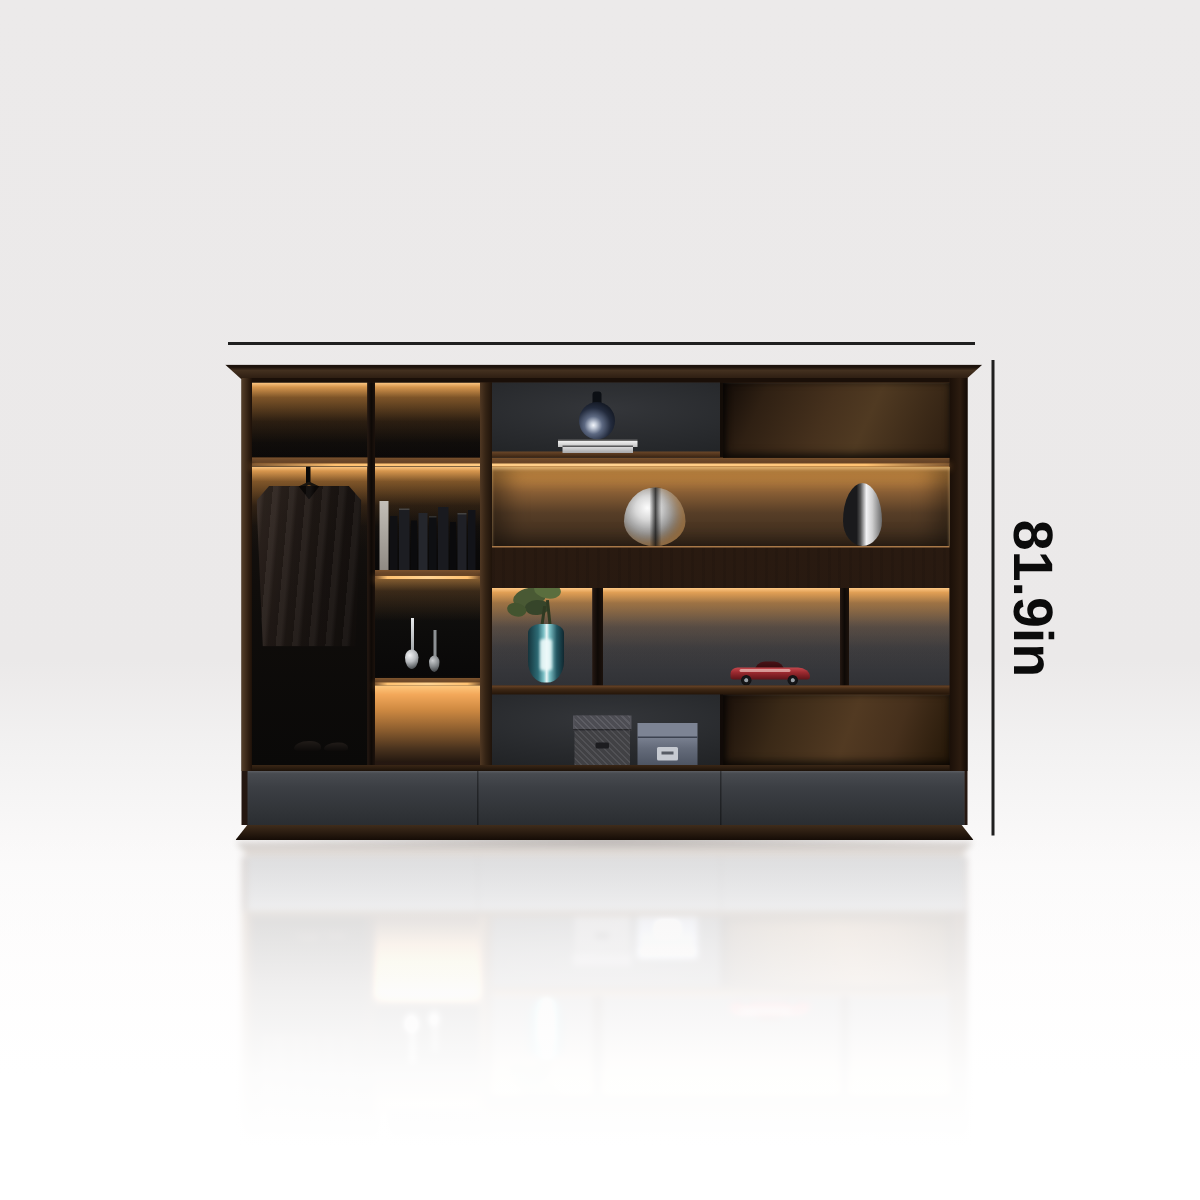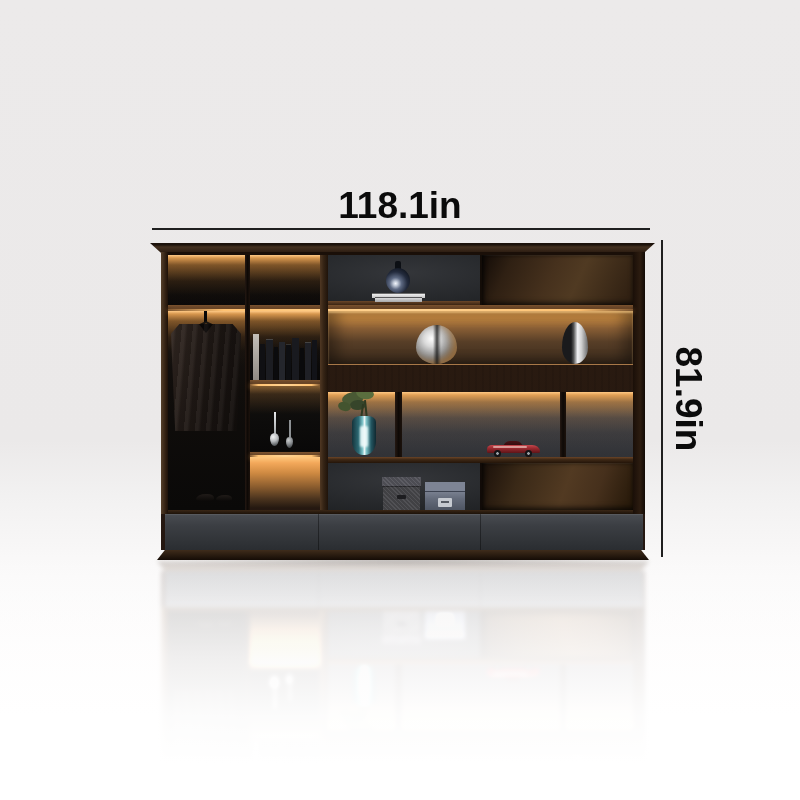--- a/index.html
+++ b/index.html
@@ -193,21 +193,20 @@
       filter:blur(2px) brightness(2.2) saturate(.9) contrast(.78);pointer-events:none;}
   .floor-fade{position:absolute;left:0;top:560px;width:800px;height:240px;z-index:2;
       background:linear-gradient(180deg,rgba(250,249,249,.35) 0%,rgba(252,251,251,.55) 18%,rgba(254,253,253,.78) 40%,rgba(255,255,255,.95) 65%,#ffffff 85%);}
 </style>
 </head>
 <body>
 
 <div class="scene">
   <div class="bg"></div>
 
-  <div class="dim-label-h">118.1in</div>
   <div class="dim-line-h"></div>
   <div class="dim-line-v"></div>
   <div class="dim-label-v">81.9in</div>
 
   <div class="contact-shadow"></div>
 
   <div class="cabinet" id="cabinet">
     <div class="cornice"></div>
     <div class="body-frame"></div>
     <div class="left-stile"></div>

